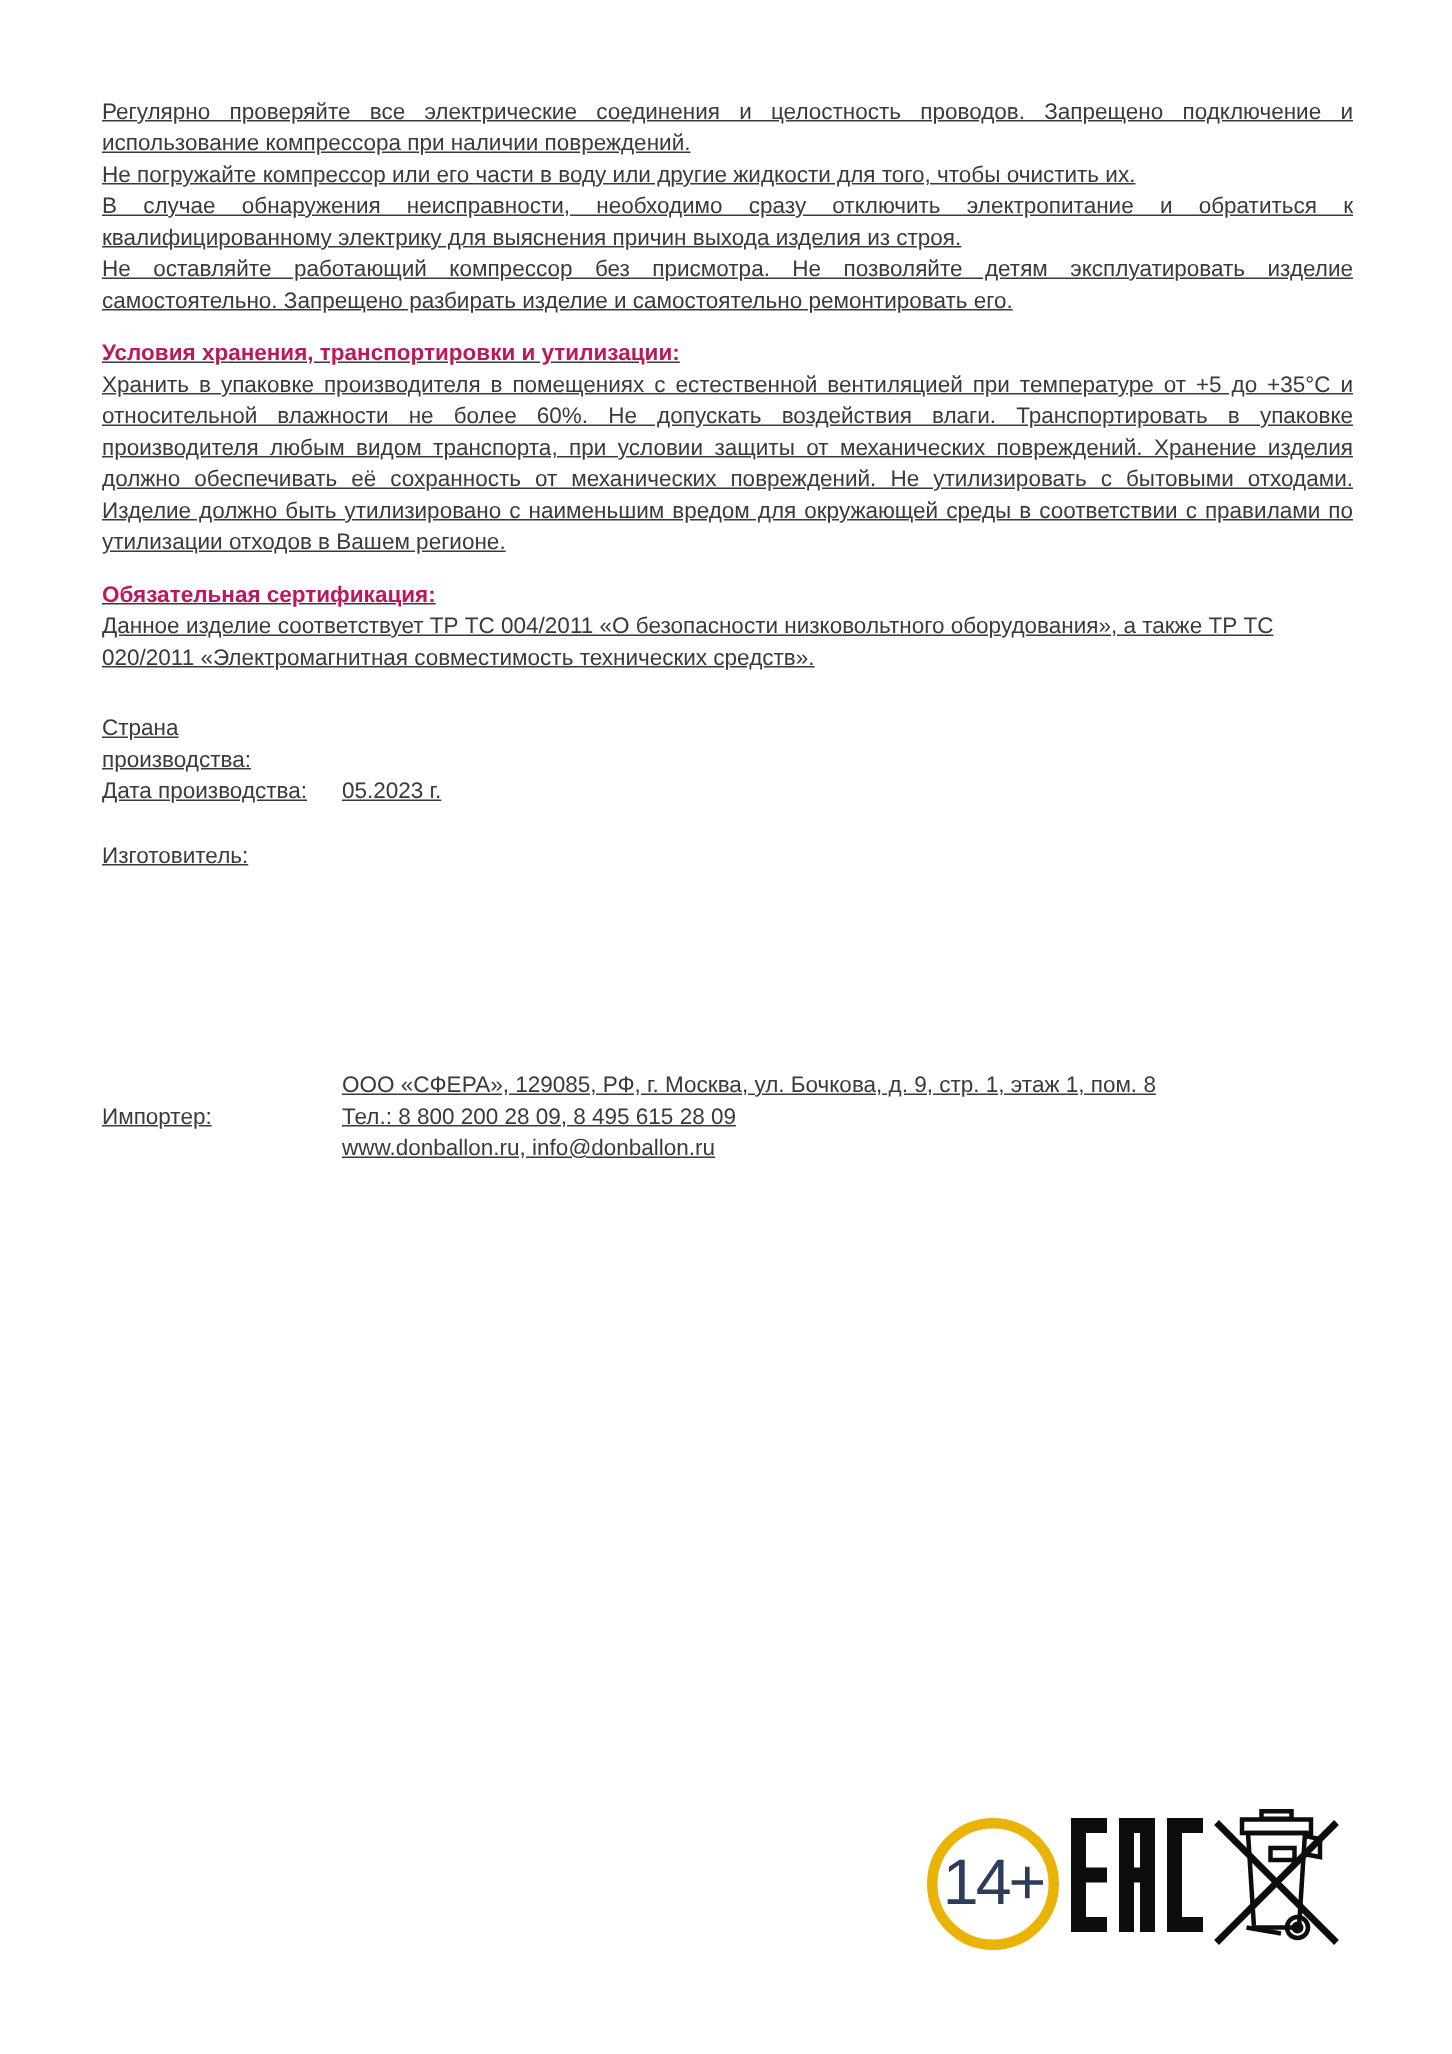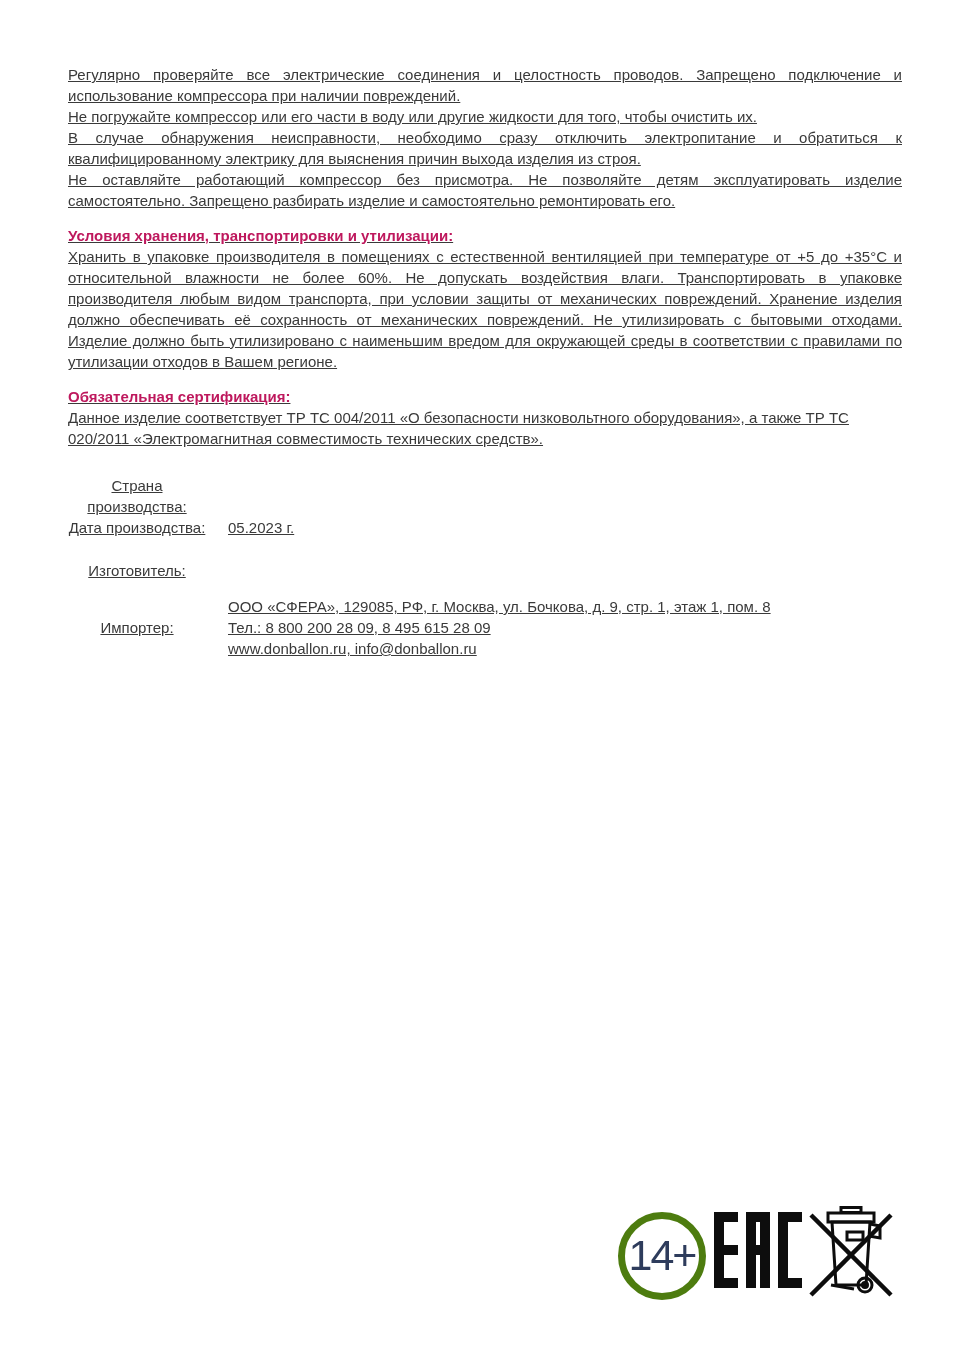--- a/index.html
+++ b/index.html
@@ -23,29 +23,29 @@
   p.just { text-align: justify; }
   h3.sec-title {
     margin: 14px 0 0 0;
     font-size: 15px; line-height: 21px;
     font-weight: bold;
     color: #be185d;
   }
   .info-table { margin-top: 26px; }
   .info-row { display: flex; align-items: flex-start; }
   .info-row.vcenter { align-items: center; }
-  .info-row.mt-sm { margin-top: 22px; }
+  .info-row.mt-sm { margin-top: 22px; flex-direction: column; }
   .info-row.mt-md { margin-top: 15px; }
-  .info-label { width: 138px; flex: 0 0 138px; margin-right: 22px; text-align: center; }
+  .info-label { width: 138px; flex: 0 0 138px; margin-right: 22px; }
   .info-value { flex: 1; }
   .marks { position: absolute; left: 0; top: 0; width: 968px; height: 1369px; pointer-events: none; }
   .age-badge {
     position: absolute; left: 618px; top: 1212px;
     width: 74px; height: 74px;
-    border: 7px solid #4d7c0f;
+    border: 7px solid #eab308;
     border-radius: 50%;
     display: flex; align-items: center; justify-content: center;
   }
   .age-badge span {
     font-size: 43px; line-height: 43px;
     letter-spacing: -2px;
     color: #2e3c5c;
     font-weight: 400;
     transform: translateY(-1px);
   }

